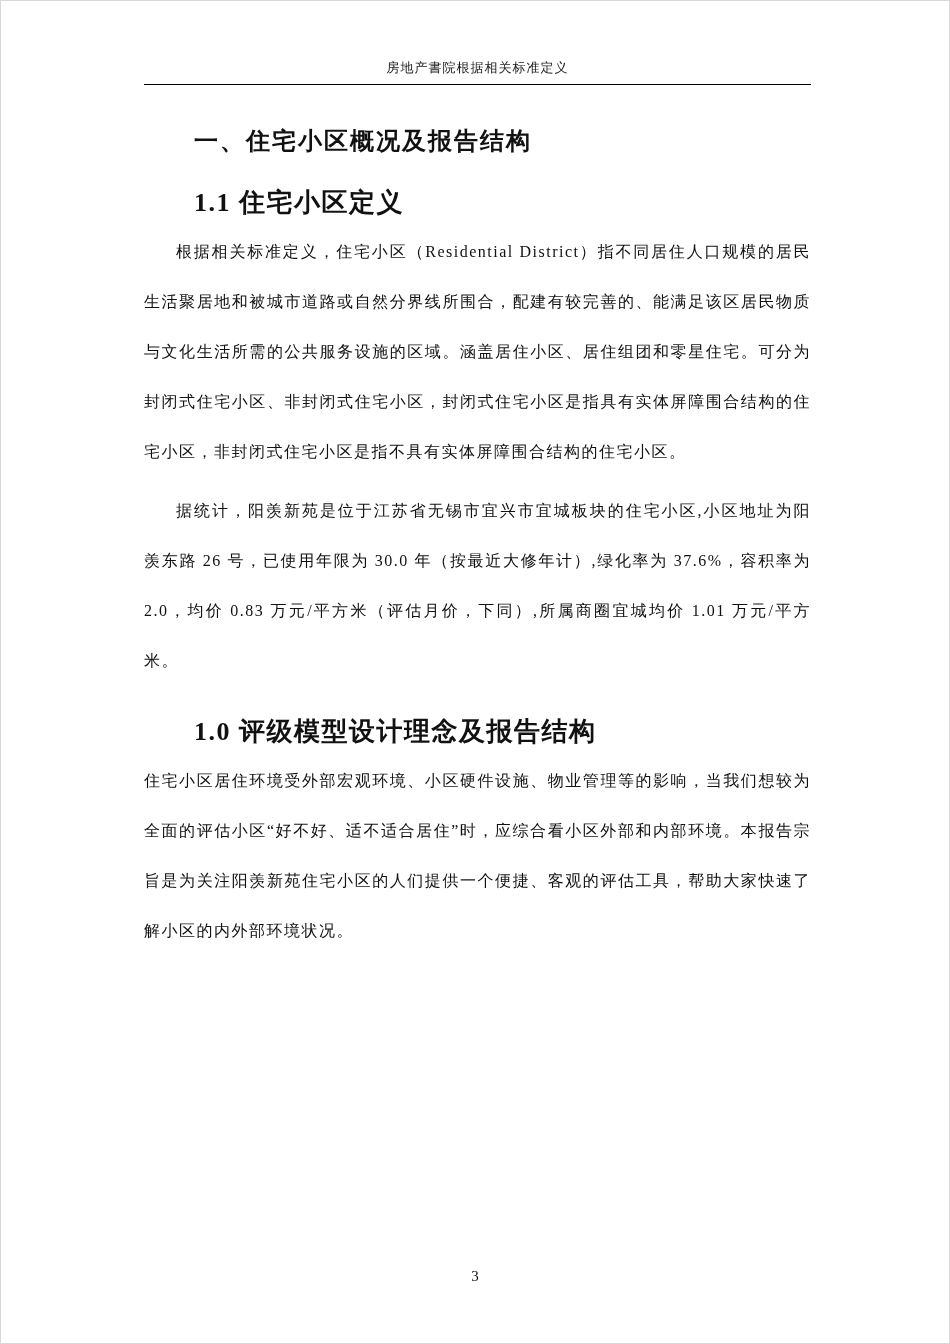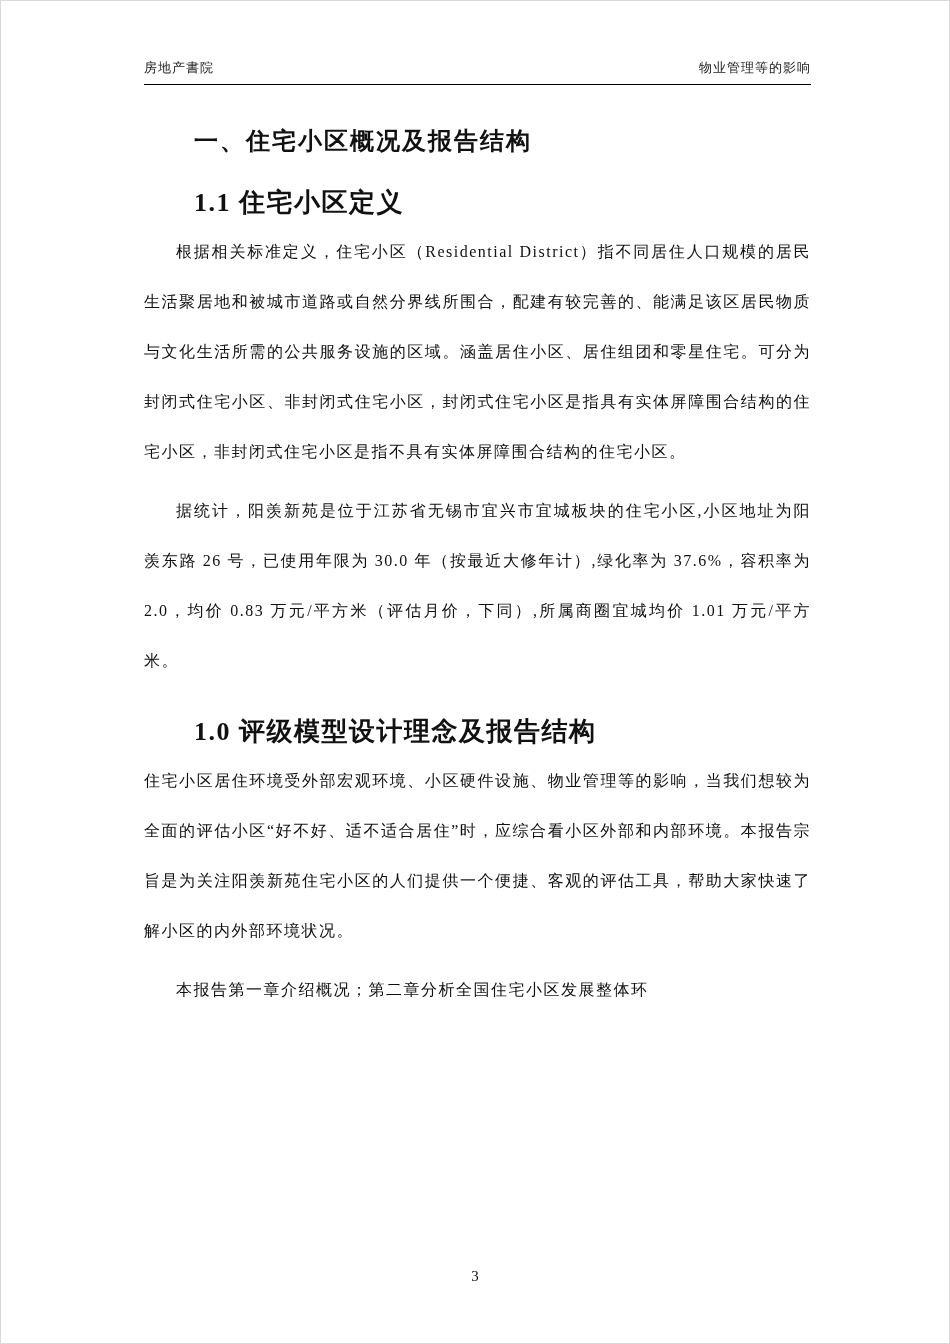--- a/index.html
+++ b/index.html
@@ -20,21 +20,21 @@
     overflow: hidden;
   }
 
   
   .doc-header {
     position: absolute;
     top: 58px;
     left: 143px;
     right: 138px;
     display: flex;
-    justify-content: space-between;
+    justify-content: center;
     align-items: flex-end;
     font-size: 13px;
     letter-spacing: 1px;
     color: #222222;
     padding-bottom: 7px;
     border-bottom: 1px solid #000000;
   }
 
   
   .doc-body {
@@ -84,35 +84,34 @@
     color: #111111;
   }
 </style>
 </head>
 <body>
 
 <div class="page">
 
   <header class="doc-header">
     <span>房地产書院</span>
-    <span>物业管理等的影响</span>
+    <span>根据相关标准定义</span>
   </header>
 
   <main class="doc-body">
 
     <h1 class="doc-title">一、住宅小区概况及报告结构</h1>
 
     <h2 class="doc-h2">1.1 住宅小区定义</h2>
     <p class="indent">根据相关标准定义，住宅小区（Residential District）指不同居住人口规模的居民生活聚居地和被城市道路或自然分界线所围合，配建有较完善的、能满足该区居民物质与文化生活所需的公共服务设施的区域。涵盖居住小区、居住组团和零星住宅。可分为封闭式住宅小区、非封闭式住宅小区，封闭式住宅小区是指具有实体屏障围合结构的住宅小区，非封闭式住宅小区是指不具有实体屏障围合结构的住宅小区。</p>
 
     <p class="indent">据统计，阳羡新苑是位于江苏省无锡市宜兴市宜城板块的住宅小区,小区地址为阳羡东路 26 号，已使用年限为 30.0 年（按最近大修年计）,绿化率为 37.6%，容积率为 2.0，均价 0.83 万元/平方米（评估月价，下同）,所属商圈宜城均价 1.01 万元/平方米。</p>
 
     <h2 class="doc-h2">1.0 评级模型设计理念及报告结构</h2>
     <p>住宅小区居住环境受外部宏观环境、小区硬件设施、物业管理等的影响，当我们想较为全面的评估小区“好不好、适不适合居住”时，应综合看小区外部和内部环境。本报告宗旨是为关注阳羡新苑住宅小区的人们提供一个便捷、客观的评估工具，帮助大家快速了解小区的内外部环境状况。</p>
-    <p class="indent">本报告第一章介绍概况；第二章分析全国住宅小区发展整体环</p>
 
   </main>
 
   <footer class="doc-footer">
     <span>3</span>
   </footer>
 
 </div>
 
 </body></html>

